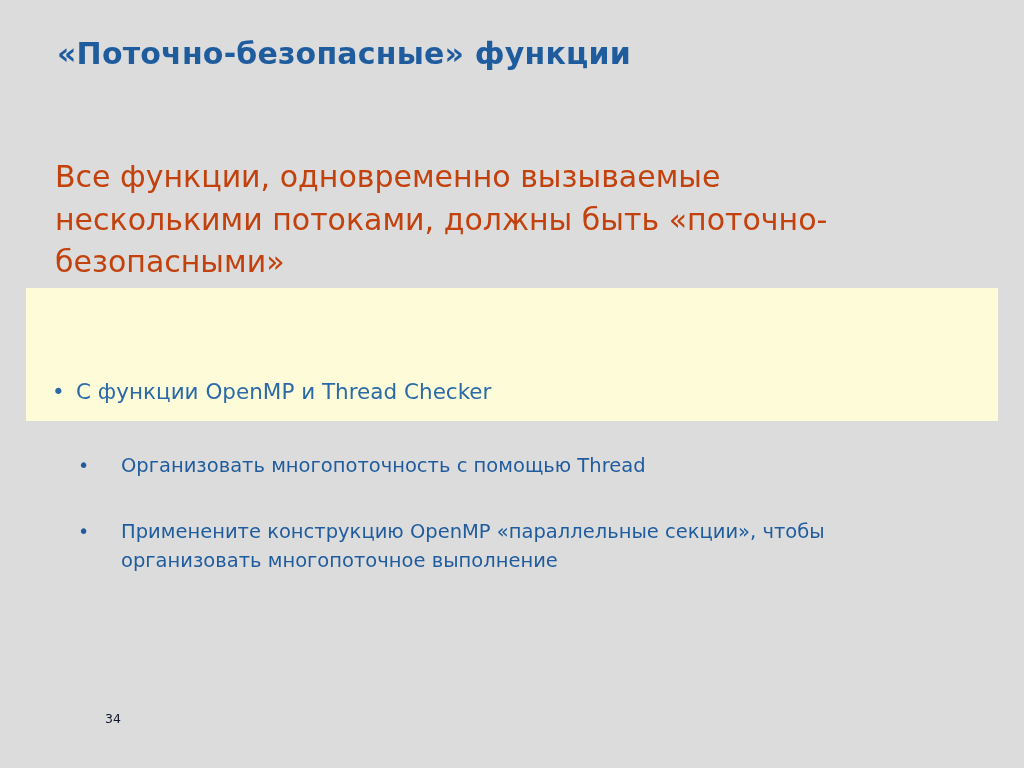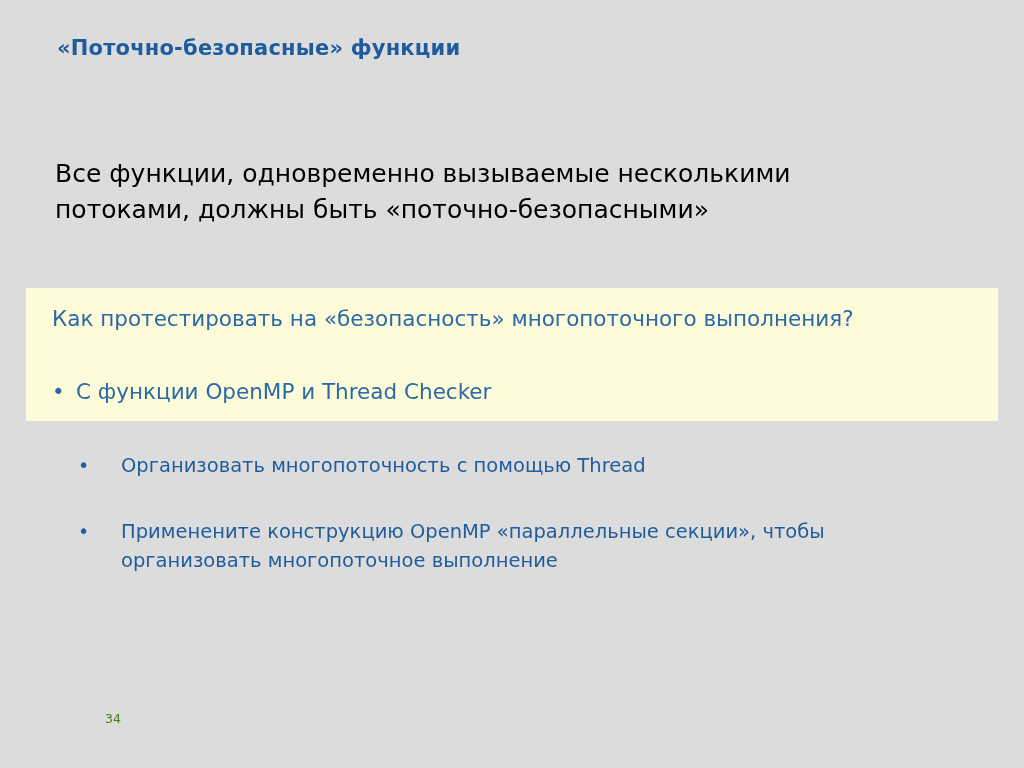--- a/index.html
+++ b/index.html
@@ -18,33 +18,33 @@
     width: 1024px;
     height: 768px;
     background: #dcdcdc;
     box-sizing: border-box;
   }
   .slide-title {
     position: absolute;
     left: 57px;
     top: 36px;
     width: 900px;
-    font-size: 21px;
+    font-size: 30px;
     font-weight: bold;
     color: #1f5c9e;
     letter-spacing: 0.2px;
     line-height: 1.2;
   }
   .intro {
     position: absolute;
     left: 55px;
     top: 156px;
     width: 860px;
-    font-size: 25px;
-    color: #000000;
+    font-size: 30px;
+    color: #c2410c;
     line-height: 1.42;
   }
   .highlight-box {
     position: absolute;
     left: 26px;
     top: 288px;
     width: 972px;
     height: 133px;
     background: #fdfbd8;
     box-sizing: border-box;
@@ -98,34 +98,33 @@
     line-height: 1.45;
   }
   .sub-item .txt {
     flex: 1 1 auto;
   }
   .page-number {
     position: absolute;
     left: 105px;
     top: 711px;
     font-size: 12.5px;
-    color: #4d7c0f;
+    color: #0f172a;
   }
 </style>
 </head>
 <body>
 
 <div class="slide">
 
   <div class="slide-title">«Поточно-безопасные» функции</div>
 
   <div class="intro">Все функции, одновременно вызываемые несколькими потоками, должны быть «поточно-безопасными»</div>
 
   <div class="highlight-box">
-    <div class="highlight-question">Как протестировать на «безопасность» многопоточного выполнения?</div>
     <div class="highlight-bullet">
       <span class="dot">•</span>
       <span>С функции OpenMP и Thread Checker</span>
     </div>
   </div>
 
   <div class="sub-list">
     <div class="sub-item">
       <span class="dot">•</span>
       <span class="txt">Организовать многопоточность с помощью Thread</span>

